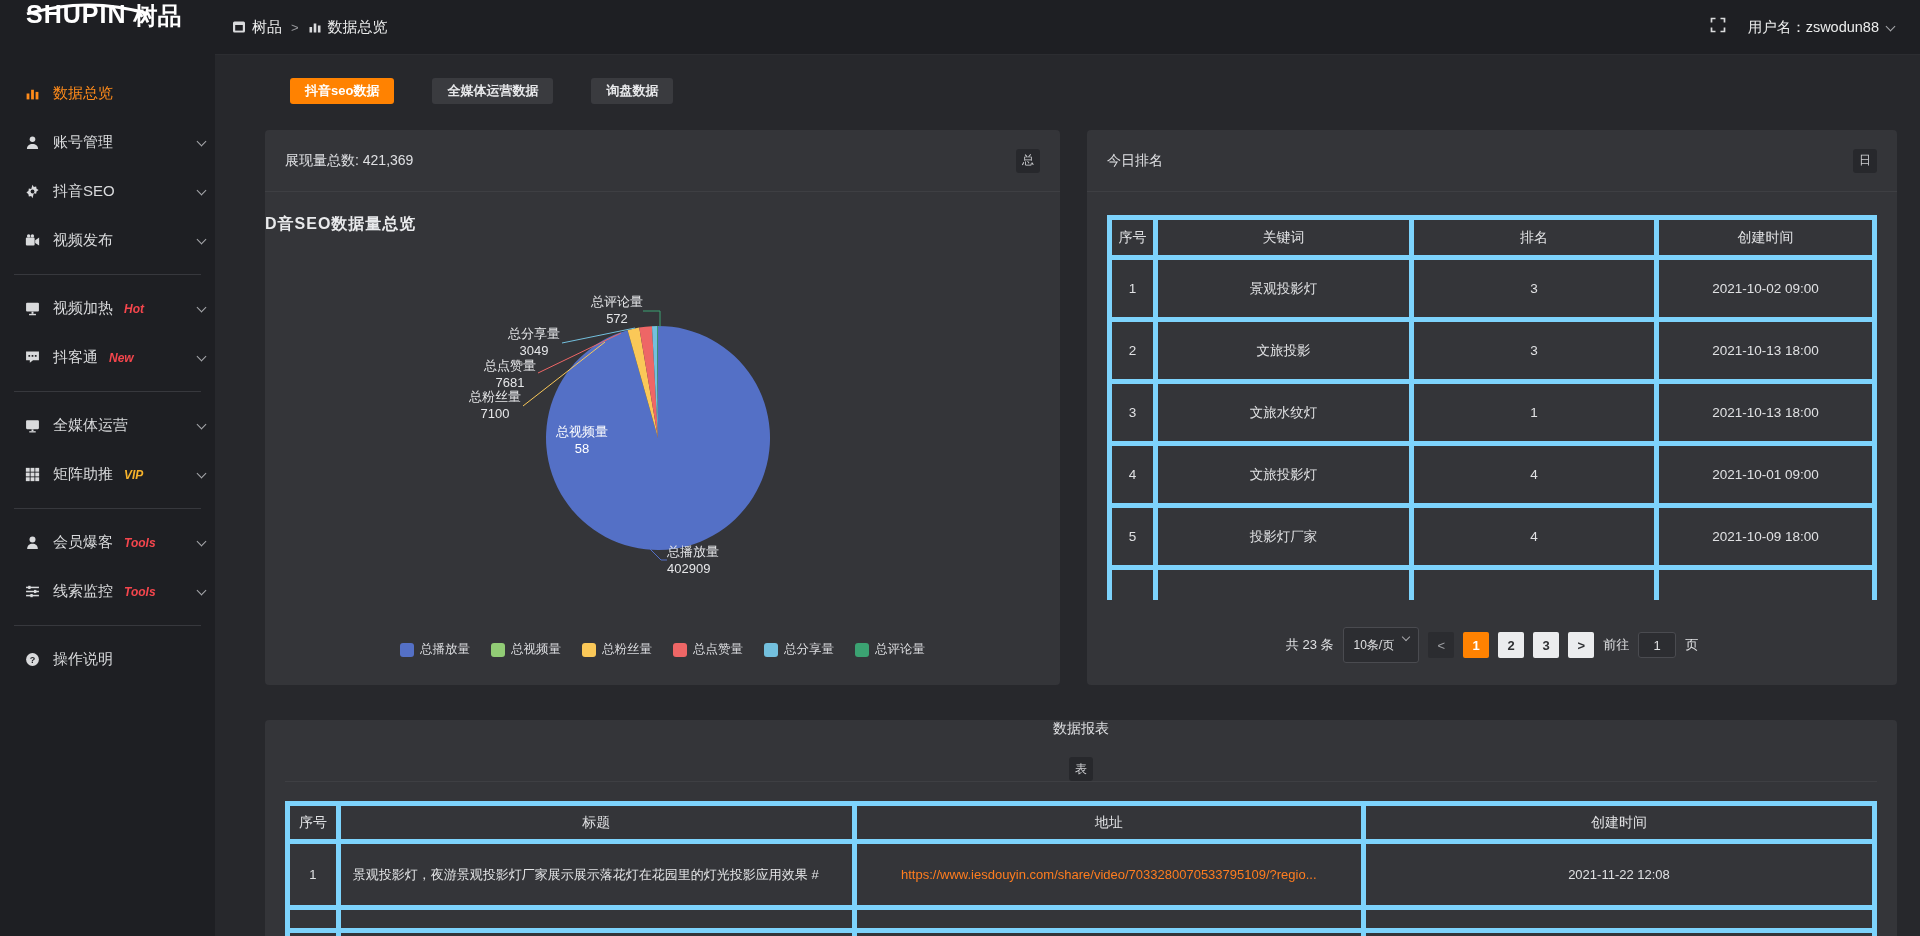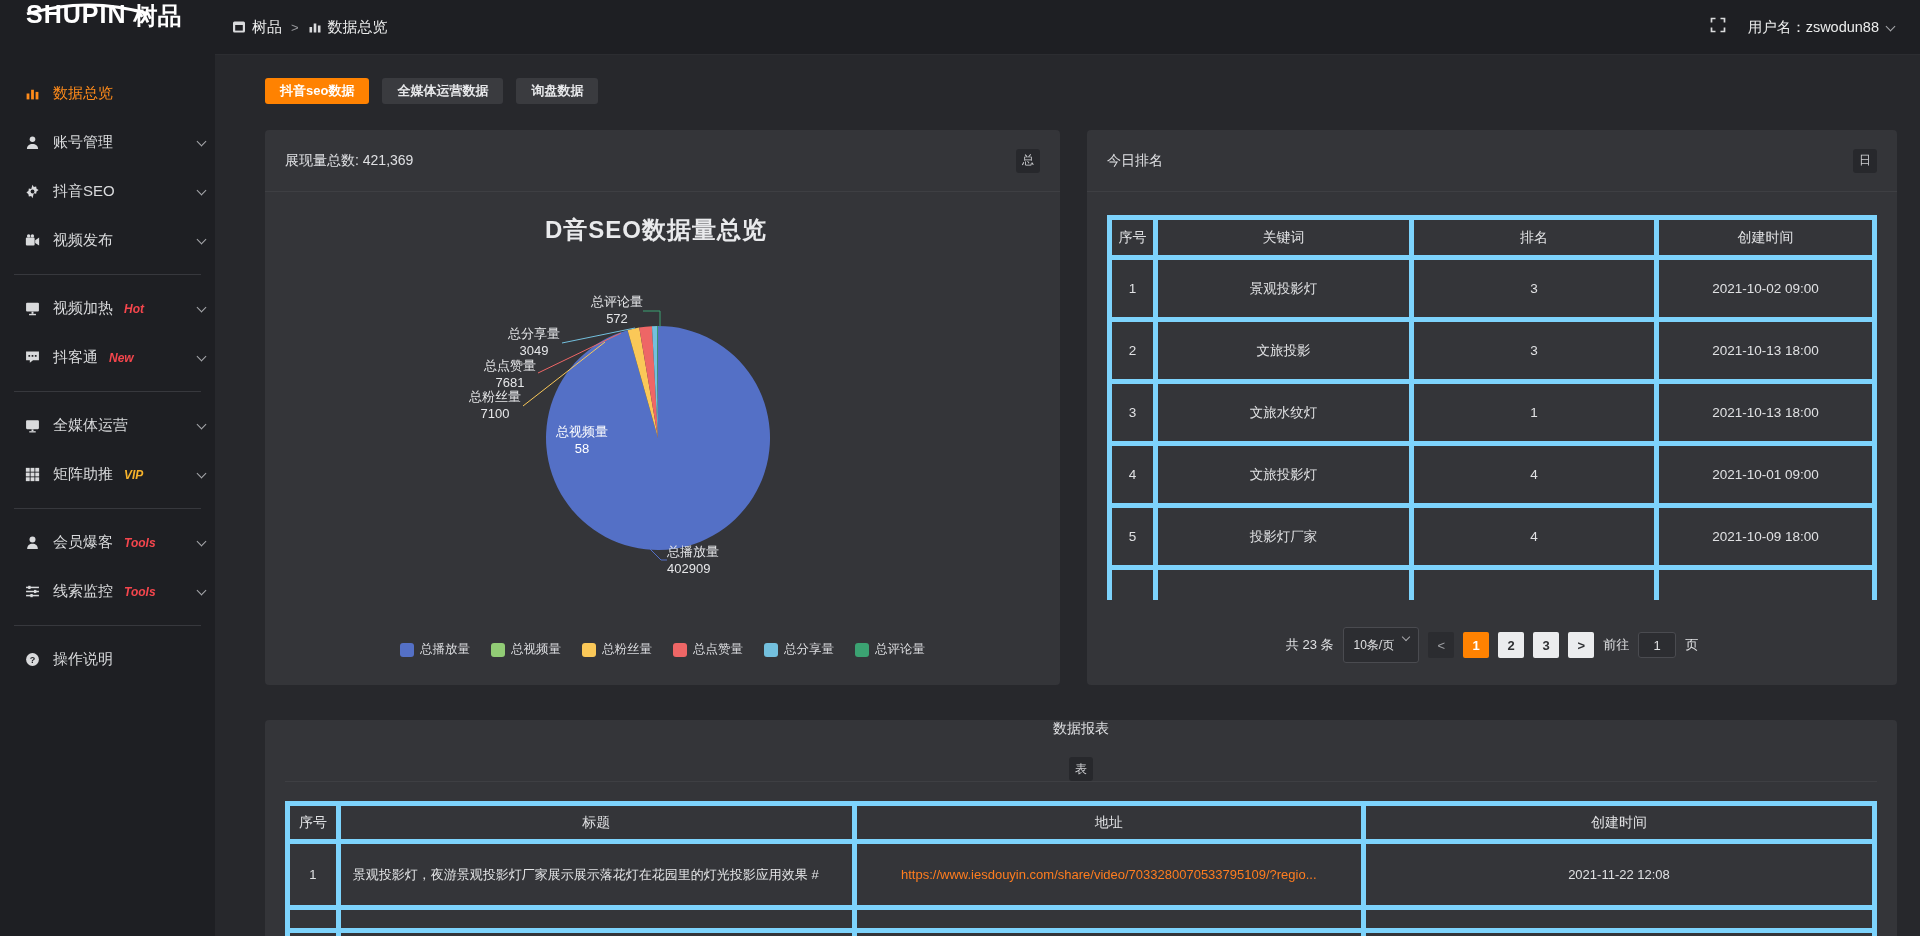--- a/index.html
+++ b/index.html
@@ -36,34 +36,34 @@
   .b-sep { color:#97989c; font-size:13px; }
   .top-right { display:flex; align-items:center; gap:22px; }
   .fs-icon svg { width:16px; height:16px; stroke:#d9dadc; fill:none; stroke-width:1.7; }
   .user-entry { display:flex; align-items:center; gap:8px; font-size:14.5px; color:#eceded; cursor:pointer; }
   .user-entry .chev { margin:0 0 2px 0; }
 
   
   .content { position:absolute; left:215px; top:55px; right:0; bottom:0; padding:23px 23px 0 50px; overflow:hidden; }
   .tabs { display:flex; gap:13px; margin-bottom:26px; }
   .tab { height:26px; padding:0 15px; display:flex; align-items:center; font-size:13px; font-weight:bold;
-    color:#e8e9eb; background:#3a3b3f; border-radius:3px; cursor:pointer; }
+    color:#e8e9eb; background:#3a3b3f; border-radius:3px; cursor:pointer;margin-left:25px; }
   .tab.active { background:#ff8201; color:#fff; }
 
   .panels-row { display:flex; gap:27px; height:555px; }
   .panel { background:#343539; border-radius:4px; position:relative; }
   .panel-head { height:62px; display:flex; align-items:center; justify-content:space-between;
     padding:0 20px; border-bottom:1px solid #3e3f43; font-size:14px; color:#dfe0e3; }
   .panel-badge { width:24px; height:24px; background:#27282c; border-radius:3px; display:flex;
     align-items:center; justify-content:center; font-size:12px; color:#cfd0d3; cursor:pointer; }
 
   
   .chart-panel { width:795px; flex:0 0 795px; }
   .chart-abs { position:absolute; left:0; top:0; width:795px; height:555px; }
-  .chart-title { position:absolute; top:84px; left:0; right:13px; text-align:center; font-size:24px;
+  .chart-title { position:absolute; top:84px; left:0; right:13px; font-size:16px;
     font-weight:700; color:#e9eaec; letter-spacing:1px; }
   .pie-label { position:absolute; width:90px; text-align:center; font-size:13px; line-height:17px; color:#e6e7e9; }
   .pie-label span { display:block; }
   .lbl-comment { left:307px; top:163px; }
   .lbl-share   { left:224px; top:195px; }
   .lbl-like    { left:200px; top:227px; }
   .lbl-fans    { left:185px; top:258px; }
   .lbl-video   { left:272px; top:293px; color:#fff; }
   .lbl-play    { left:402px; top:413px; width:110px; text-align:left; }
   .legend { position:absolute; left:0; right:0; bottom:27px; display:flex; justify-content:center;

